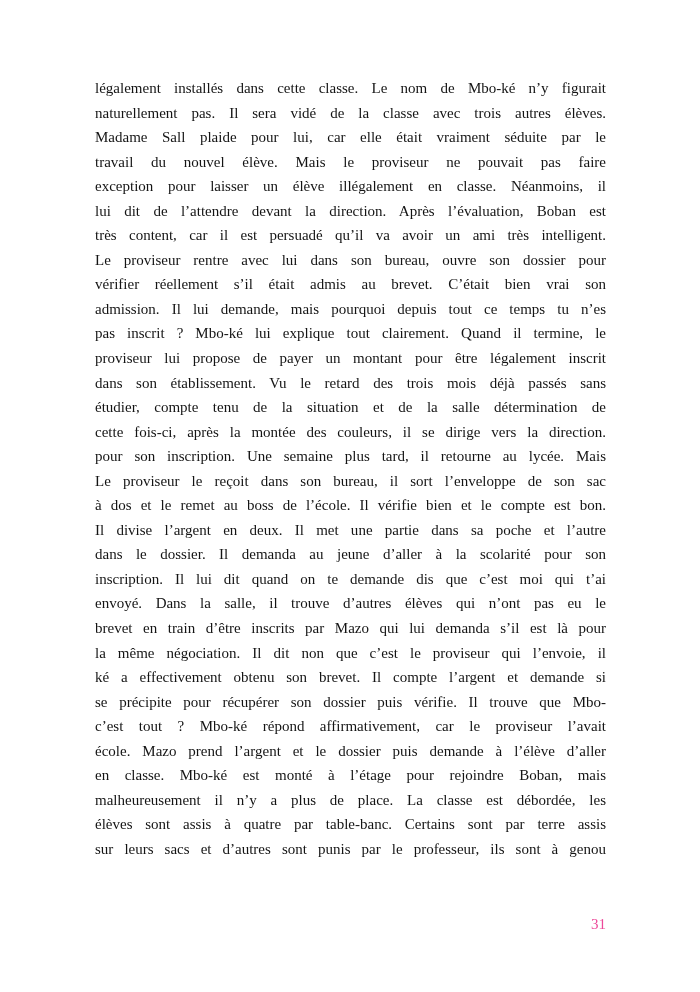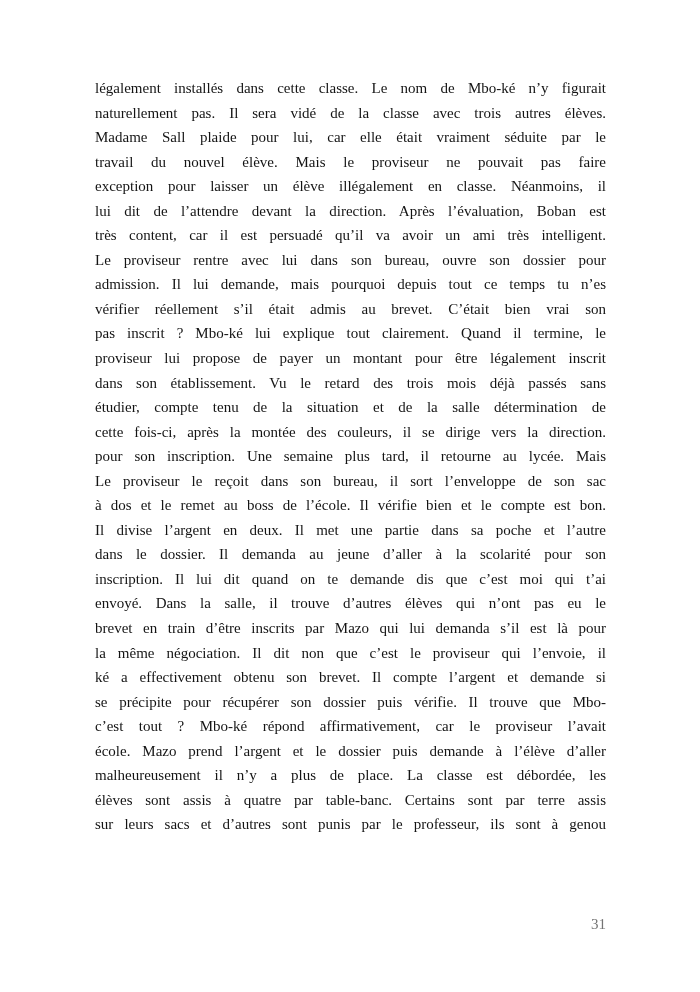--- a/index.html
+++ b/index.html
@@ -38,56 +38,57 @@
   .footer {
     position: absolute;
     left: 95px;
     top: 914px;
     width: 511px;
     text-align: right;
   }
   .page-number {
     font-size: 15px;
     line-height: 20px;
-    color: #737373;
+    color: #ec4899;
   }
 </style>
 </head>
 <body>
 
 <div class="page">
   <div class="text-block">
       <div class="line">légalement installés dans cette classe. Le nom de Mbo-ké n’y figurait</div>
       <div class="line">naturellement pas. Il sera vidé de la classe avec trois autres élèves.</div>
       <div class="line">Madame Sall plaide pour lui, car elle était vraiment séduite par le</div>
       <div class="line">travail du nouvel élève. Mais le proviseur ne pouvait pas faire</div>
       <div class="line">exception pour laisser un élève illégalement en classe. Néanmoins, il</div>
       <div class="line">lui dit de l’attendre devant la direction. Après l’évaluation, Boban est</div>
       <div class="line">très content, car il est persuadé qu’il va avoir un ami très intelligent.</div>
       <div class="line">Le proviseur rentre avec lui dans son bureau, ouvre son dossier pour</div>
+      <div class="line">vérifier réellement s’il était admis au brevet. C’était bien vrai son</div>
       <div class="line">admission. Il lui demande, mais pourquoi depuis tout ce temps tu n’es</div>
-      <div class="line">vérifier réellement s’il était admis au brevet. C’était bien vrai son</div>
       <div class="line">pas inscrit ? Mbo-ké lui explique tout clairement. Quand il termine, le</div>
       <div class="line">proviseur lui propose de payer un montant pour être légalement inscrit</div>
       <div class="line">dans son établissement. Vu le retard des trois mois déjà passés sans</div>
       <div class="line">étudier, compte tenu de la situation et de la salle détermination de</div>
       <div class="line">cette fois-ci, après la montée des couleurs, il se dirige vers la direction.</div>
       <div class="line">pour son inscription. Une semaine plus tard, il retourne au lycée. Mais</div>
       <div class="line">Le proviseur le reçoit dans son bureau, il sort l’enveloppe de son sac</div>
       <div class="line">à dos et le remet au boss de l’école. Il vérifie bien et le compte est bon.</div>
       <div class="line">Il divise l’argent en deux. Il met une partie dans sa poche et l’autre</div>
       <div class="line">dans le dossier. Il demanda au jeune d’aller à la scolarité pour son</div>
       <div class="line">inscription. Il lui dit quand on te demande dis que c’est moi qui t’ai</div>
       <div class="line">envoyé. Dans la salle, il trouve d’autres élèves qui n’ont pas eu le</div>
       <div class="line">brevet en train d’être inscrits par Mazo qui lui demanda s’il est là pour</div>
       <div class="line">la même négociation. Il dit non que c’est le proviseur qui l’envoie, il</div>
       <div class="line">ké a effectivement obtenu son brevet. Il compte l’argent et demande si</div>
       <div class="line">se précipite pour récupérer son dossier puis vérifie. Il trouve que Mbo-</div>
       <div class="line">c’est tout ? Mbo-ké répond affirmativement, car le proviseur l’avait</div>
       <div class="line">école. Mazo prend l’argent et le dossier puis demande à l’élève d’aller</div>
+      <div class="line">en classe. Mbo-ké est monté à l’étage pour rejoindre Boban, mais</div>
       <div class="line">malheureusement il n’y a plus de place. La classe est débordée, les</div>
       <div class="line">élèves sont assis à quatre par table-banc. Certains sont par terre assis</div>
       <div class="line">sur leurs sacs et d’autres sont punis par le professeur, ils sont à genou</div>
     </div>
   <div class="footer">
     <span class="page-number">31</span>
   </div>
 </div>
 
 </body></html>

